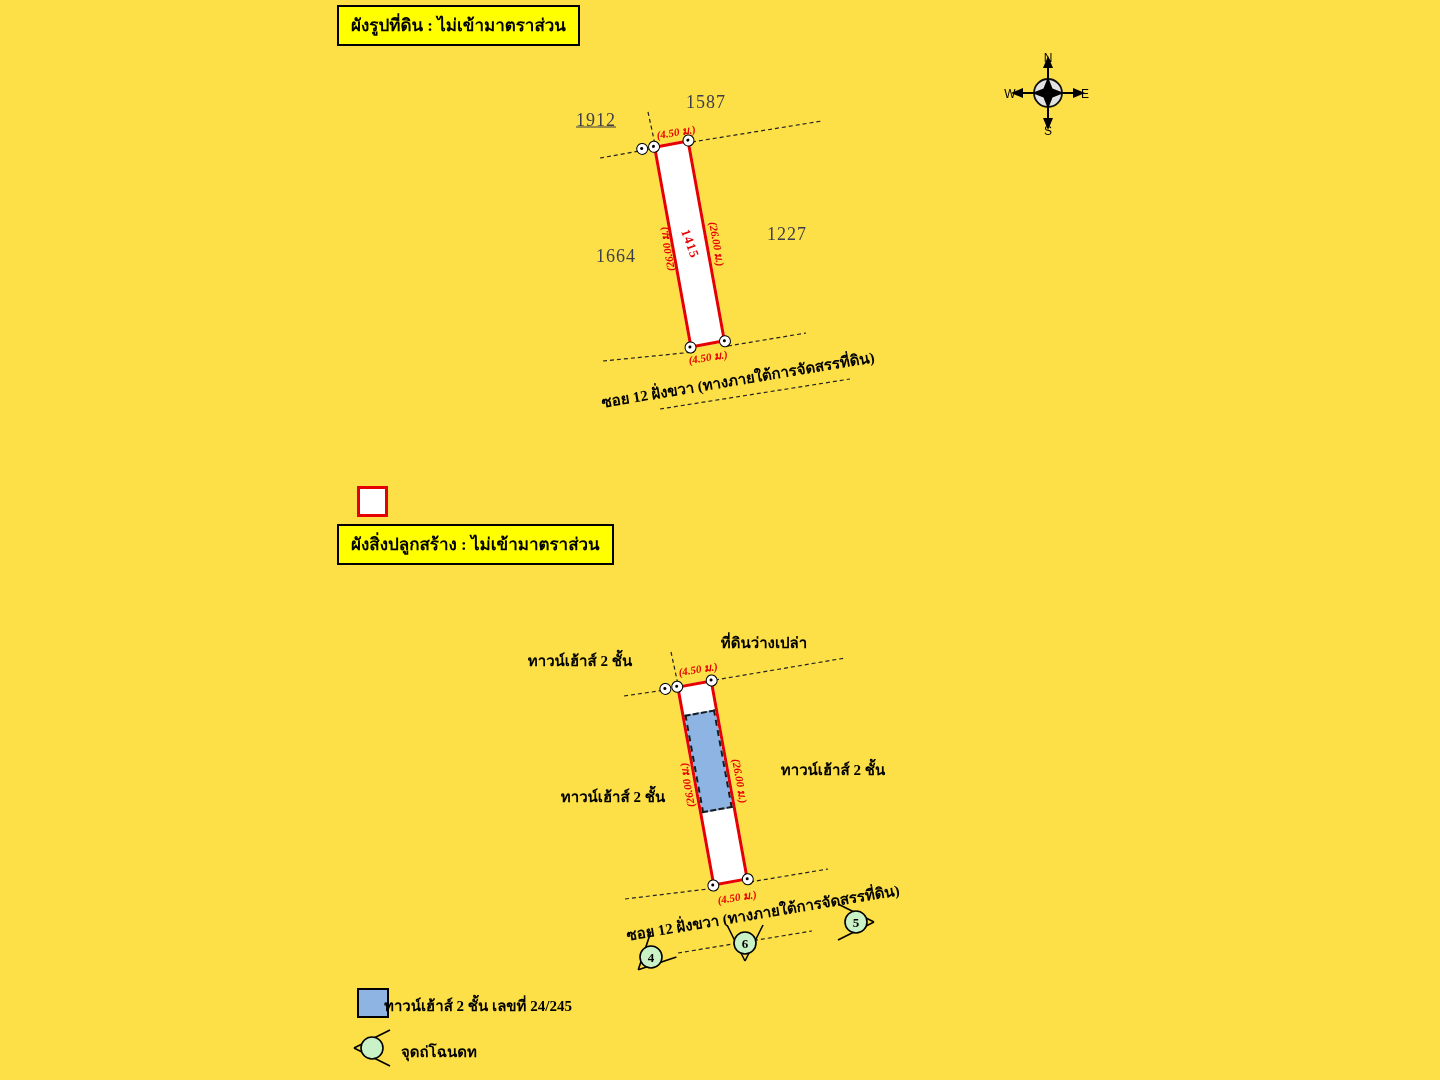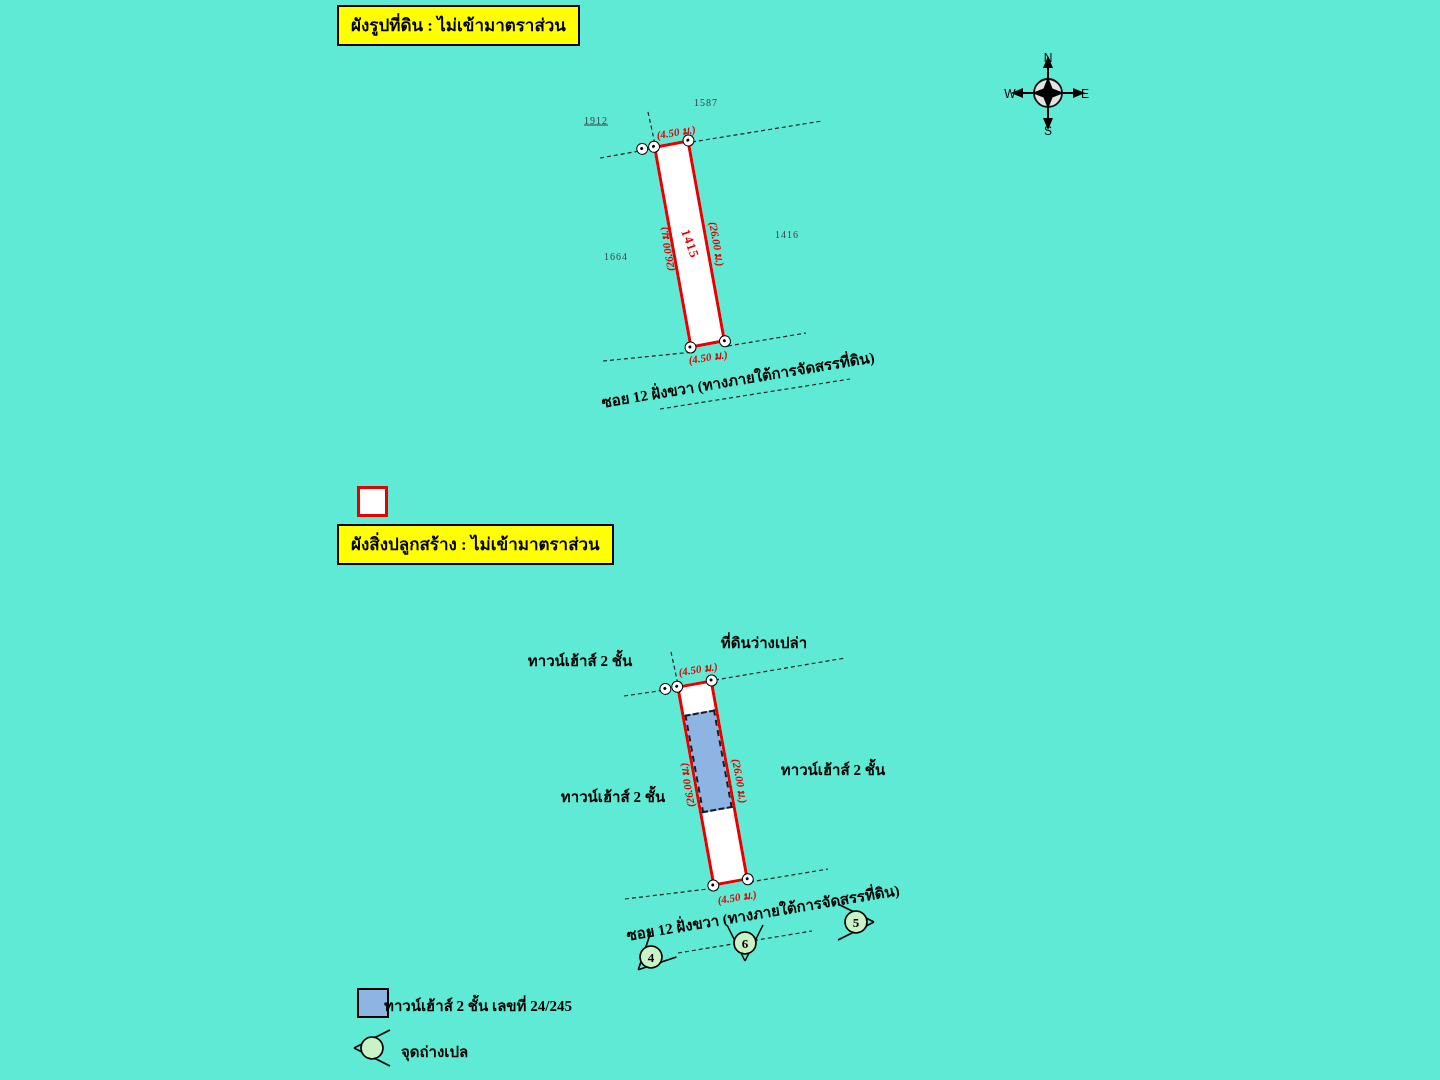--- a/index.html
+++ b/index.html
@@ -1,23 +1,23 @@
 <!DOCTYPE html>
 <html><head>
 <meta charset="utf-8">
 <style>
   html,body{margin:0;padding:0;background:#fff;}
-  #canvas{position:relative;width:1440px;height:1080px;background:#5eead4;overflow:hidden;
+  #canvas{position:relative;width:1440px;height:1080px;background:#fde047;overflow:hidden;
           font-family:"Liberation Serif", "DejaVu Serif", serif;}
   .abs{position:absolute;}
   .ctr{transform:translate(-50%,-50%);white-space:nowrap;}
   .title-box{display:inline-block;background:#ffff00;border:2px solid #000;
              padding:4px 12px 6px 12px;font-size:17px;font-weight:bold;color:#000;
              font-family:"Liberation Serif", "DejaVu Serif", serif;}
-  .num{font-size:10px;color:#3d3d47;letter-spacing:1px;}
+  .num{font-size:18px;color:#3d3d47;letter-spacing:1px;}
   .thai{font-size:15px;font-weight:bold;color:#000;}
   .dim{font-size:11px;font-weight:bold;font-style:italic;color:#e60000;}
   .plot{position:absolute;border:3px solid #e60000;background:#fff;box-sizing:content-box;}
   .cm{position:absolute;width:10px;height:10px;border:1.6px solid #000;border-radius:50%;
       background:#fff;z-index:5;}
   .cm::after{content:"";position:absolute;left:3.2px;top:3.2px;width:3px;height:3px;
       border-radius:50%;background:#000;}
   .building{position:absolute;background:#8db4e2;border:2px dashed #1a1a1a;box-sizing:border-box;}
   .plotnum{position:absolute;left:50%;top:50%;color:#e60000;font-weight:bold;font-size:13px;
       letter-spacing:1px;transform:translate(-50%,-50%) rotate(80deg);white-space:nowrap;}
@@ -76,21 +76,21 @@
     <div class="cm" style="left:-8px;top:-8px;"></div>
     <div class="cm" style="right:-8px;top:-8px;"></div>
     <div class="cm" style="left:-8px;bottom:-8px;"></div>
     <div class="cm" style="right:-8px;bottom:-8px;"></div>
     <div class="plotnum">1415</div>
   </div>
 
   <div class="abs ctr num" style="left:706px;top:102px;z-index:3;">1587</div>
   <div class="abs ctr num" style="left:596px;top:120px;z-index:3;text-decoration:underline;">1912</div>
   <div class="abs ctr num" style="left:616px;top:256px;z-index:3;">1664</div>
-  <div class="abs ctr num" style="left:787px;top:234px;z-index:3;">1416</div>
+  <div class="abs ctr num" style="left:787px;top:234px;z-index:3;">1227</div>
 
   <div class="abs dim" style="left:676px;top:132px;transform:translate(-50%,-50%) rotate(-9deg);z-index:4;">(4.50 ม.)</div>
   <div class="abs dim" style="left:708px;top:357px;transform:translate(-50%,-50%) rotate(-9deg);z-index:4;">(4.50 ม.)</div>
   <div class="abs dim" style="left:667px;top:249px;transform:translate(-50%,-50%) rotate(-100deg);z-index:4;">(26.00 ม.)</div>
   <div class="abs dim" style="left:717px;top:244px;transform:translate(-50%,-50%) rotate(80deg);z-index:4;">(26.00 ม.)</div>
 
   <div class="abs ctr road-label" style="left:738px;top:380px;transform:translate(-50%,-50%) rotate(-9.5deg);z-index:3;">ซอย 12 ฝั่งขวา (ทางภายใต้การจัดสรรที่ดิน)</div>
 
   <div class="abs legend-sq-red" style="left:357px;top:486px;z-index:3;"></div>
 
@@ -147,15 +147,15 @@
   <div class="abs legend-sq-blue" style="left:357px;top:988px;z-index:3;"></div>
   <div class="abs thai" style="left:384px;top:994px;z-index:3;">ทาวน์เฮ้าส์ 2 ชั้น เลขที่ 24/245</div>
 
   <svg class="abs" style="left:350px;top:1018px;z-index:3;" width="60" height="60" viewBox="0 0 60 60">
     <g stroke="#000" stroke-width="1.6">
       <line x1="4" y1="30" x2="40" y2="12"></line>
       <line x1="4" y1="30" x2="40" y2="48"></line>
     </g>
     <circle cx="22" cy="30" r="11" fill="#c9f2c7" stroke="#000" stroke-width="1.6"></circle>
   </svg>
-  <div class="abs thai" style="left:401px;top:1040px;z-index:3;">จุดถ่างเปล</div>
+  <div class="abs thai" style="left:401px;top:1040px;z-index:3;">จุดถ่โฉนดท</div>
 
 </div>
 
 </body></html>

